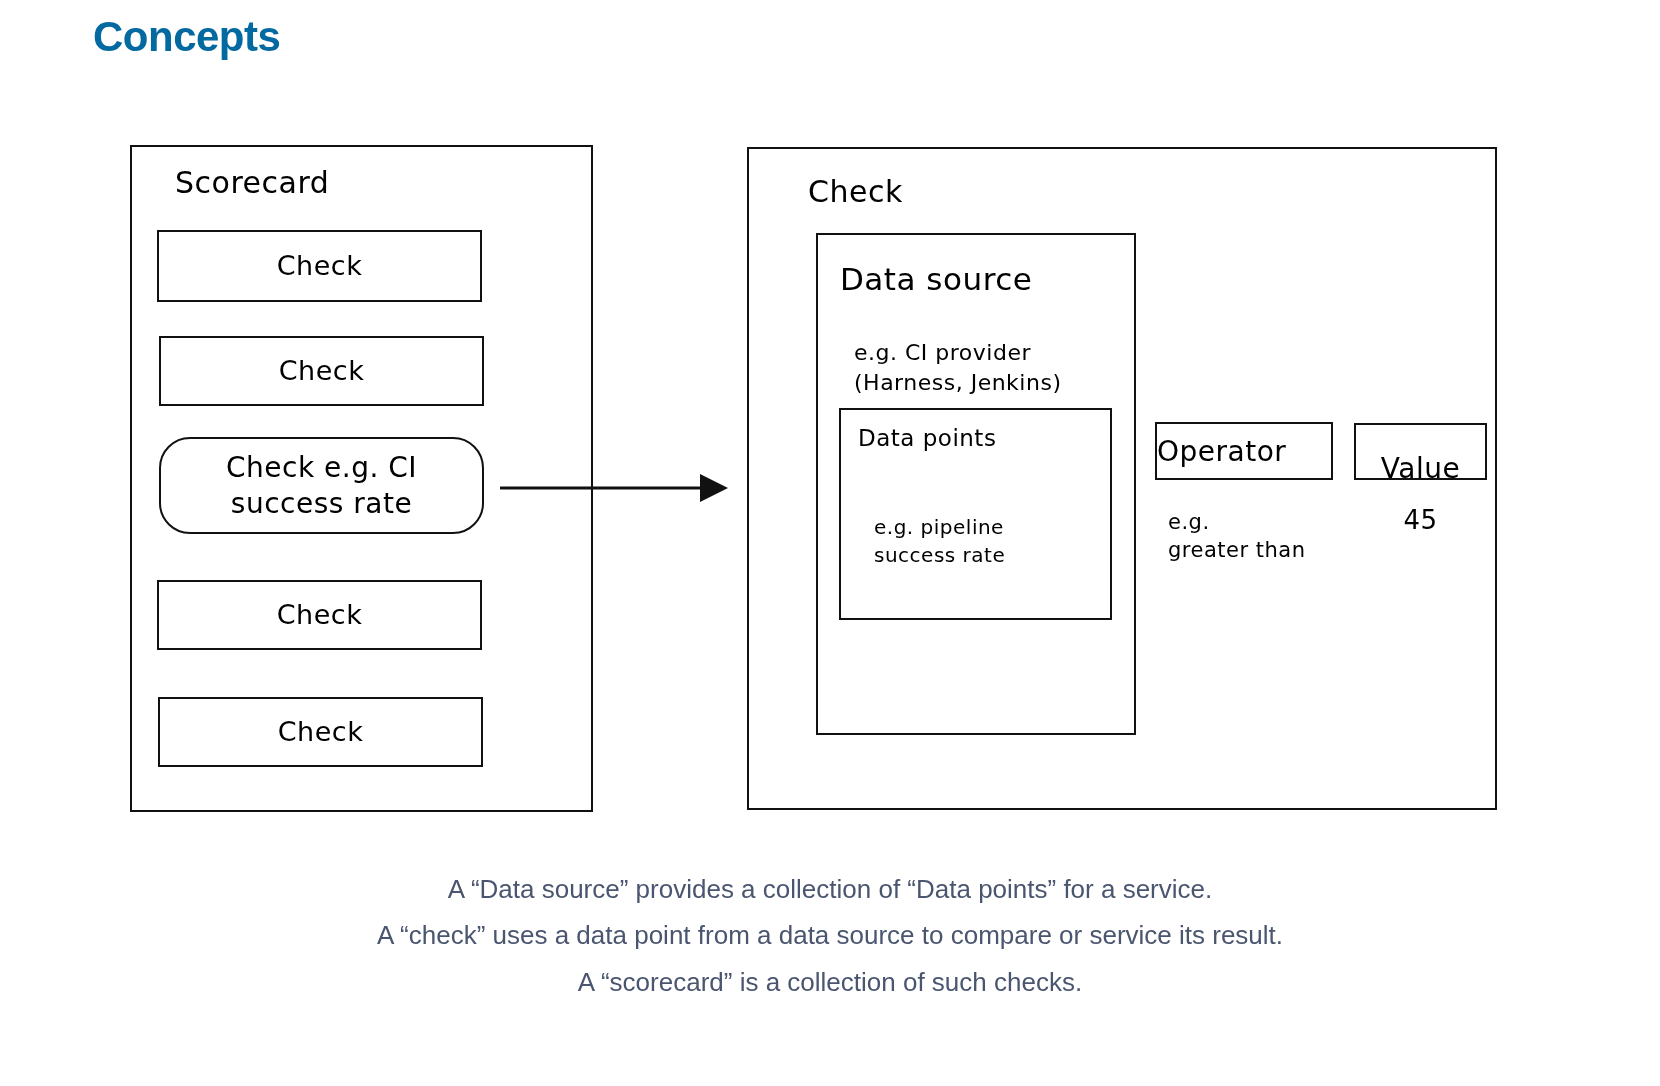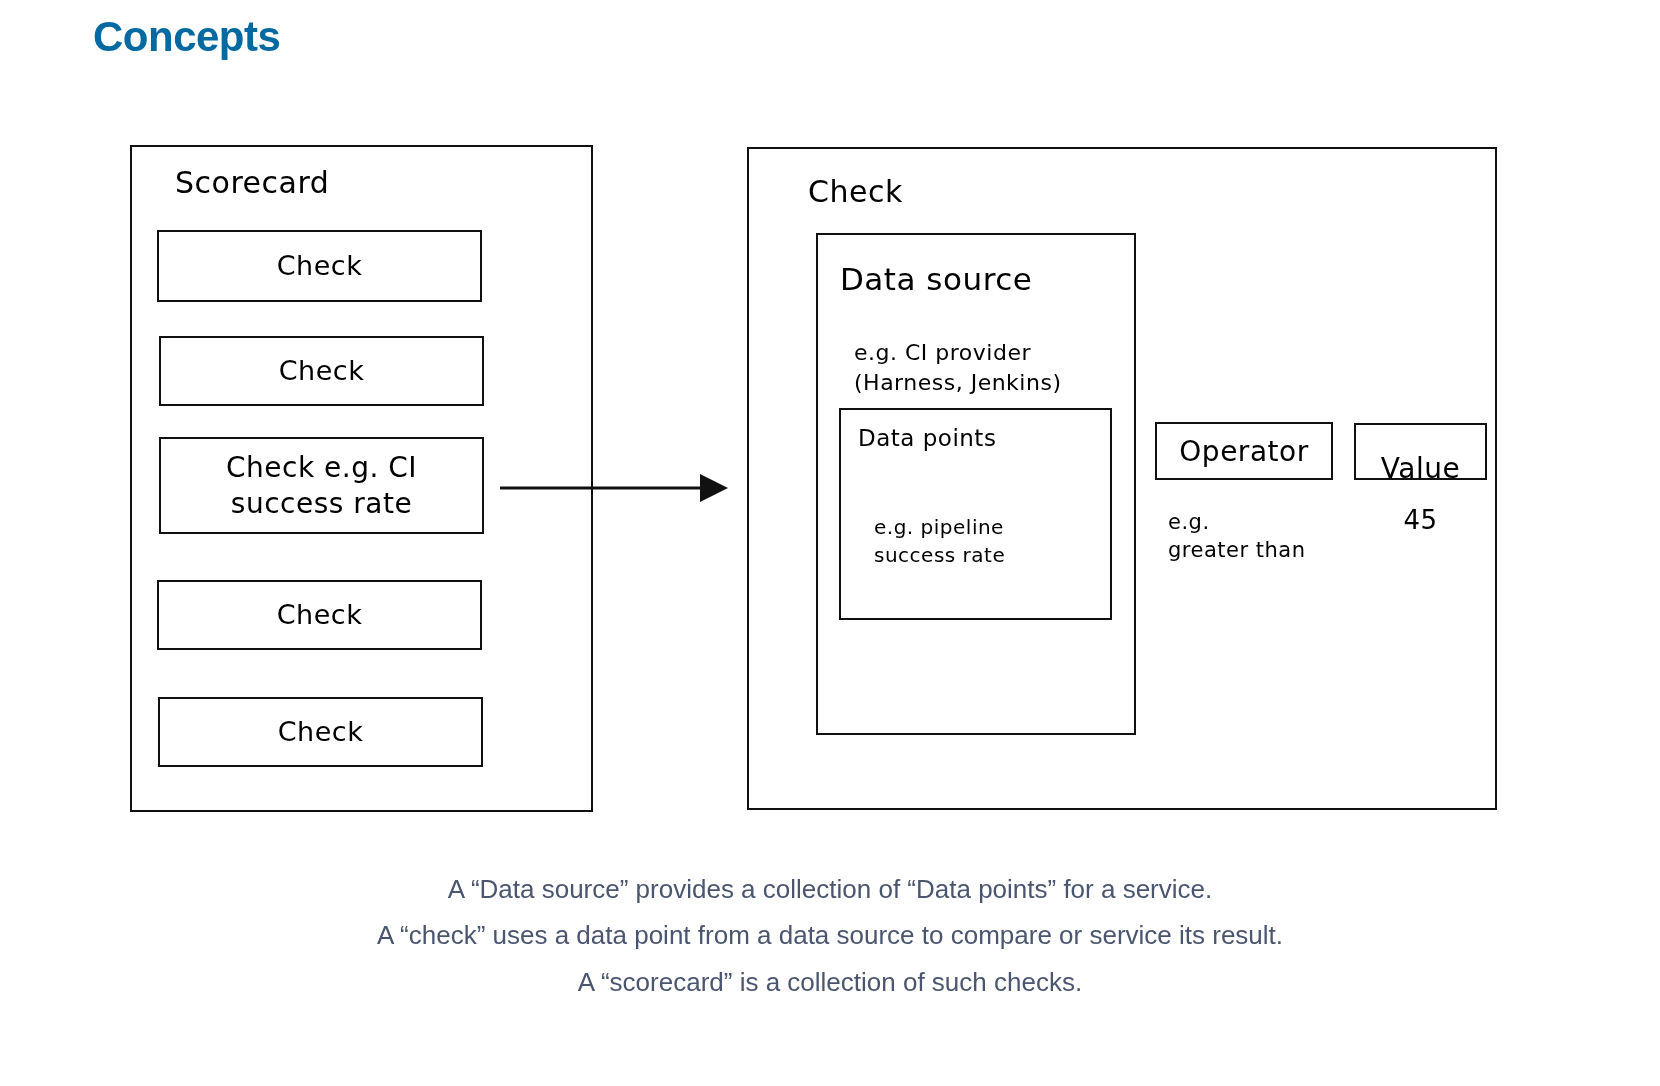--- a/index.html
+++ b/index.html
@@ -62,42 +62,42 @@
   .check-item span{
     position:absolute; left:0; right:0; top:50%;
     transform:translateY(-50%);
     text-align:center;
     white-space:pre-line;
     line-height:1.3;
   }
 
   #check-item-0{ left:157px; top:230px; width:325px; height:72px; }
   #check-item-1{ left:159px; top:336px; width:325px; height:70px; }
-  #check-item-2{ left:159px; top:437px; width:325px; height:97px; }
+  #check-item-2{ left:159px; top:437px; width:325px; height:97px;border-radius:31px; }
   #check-item-3{ left:157px; top:580px; width:325px; height:70px; }
   #check-item-4{ left:158px; top:697px; width:325px; height:70px; }
   .check-item span{ font-size:27px; }
   #check-item-2 span{ font-size:28px; }
 
   
   #arrow{ position:absolute; left:500px; top:470px; width:230px; height:36px; }
 
   
   #data-source-box{ left:816px; top:233px; width:320px; height:502px; }
   #data-source-title{ left:840px; top:261px; font-size:31px; }
   #data-source-eg{ left:854px; top:316px; font-size:22px; line-height:1.35;margin-top:22px; }
 
   
   #data-point-box{ left:839px; top:408px; width:273px; height:212px; }
   #data-point-title{ left:858px; top:425px; font-size:23px; }
   #data-point-eg{ left:874px; top:513px; font-size:20px; line-height:1.4; }
 
   
   #operator-box{ left:1155px; top:422px; width:178px; height:58px; }
-  #operator-box span{ position:absolute; left:0; right:0; top:50%; transform:translateY(-50%); text-align:center; font-size:28px; }
+  #operator-box span{ position:absolute; left:0; right:0; top:50%; transform:translateY(-50%); font-size:28px; }
   #operator-eg{ left:1168px; top:508px; font-size:21px; line-height:1.35; }
 
   
   #value-box{ left:1354px; top:423px; width:133px; height:57px; }
   #value-box span{ position:absolute; left:0; right:0; top:50%; transform:translateY(-50%); text-align:center; font-size:28px;margin-top:16px; }
   #value-eg{ left:1354px; top:505px; width:133px; text-align:center; font-size:26px; }
 
   
   .caption{
     position:absolute;

